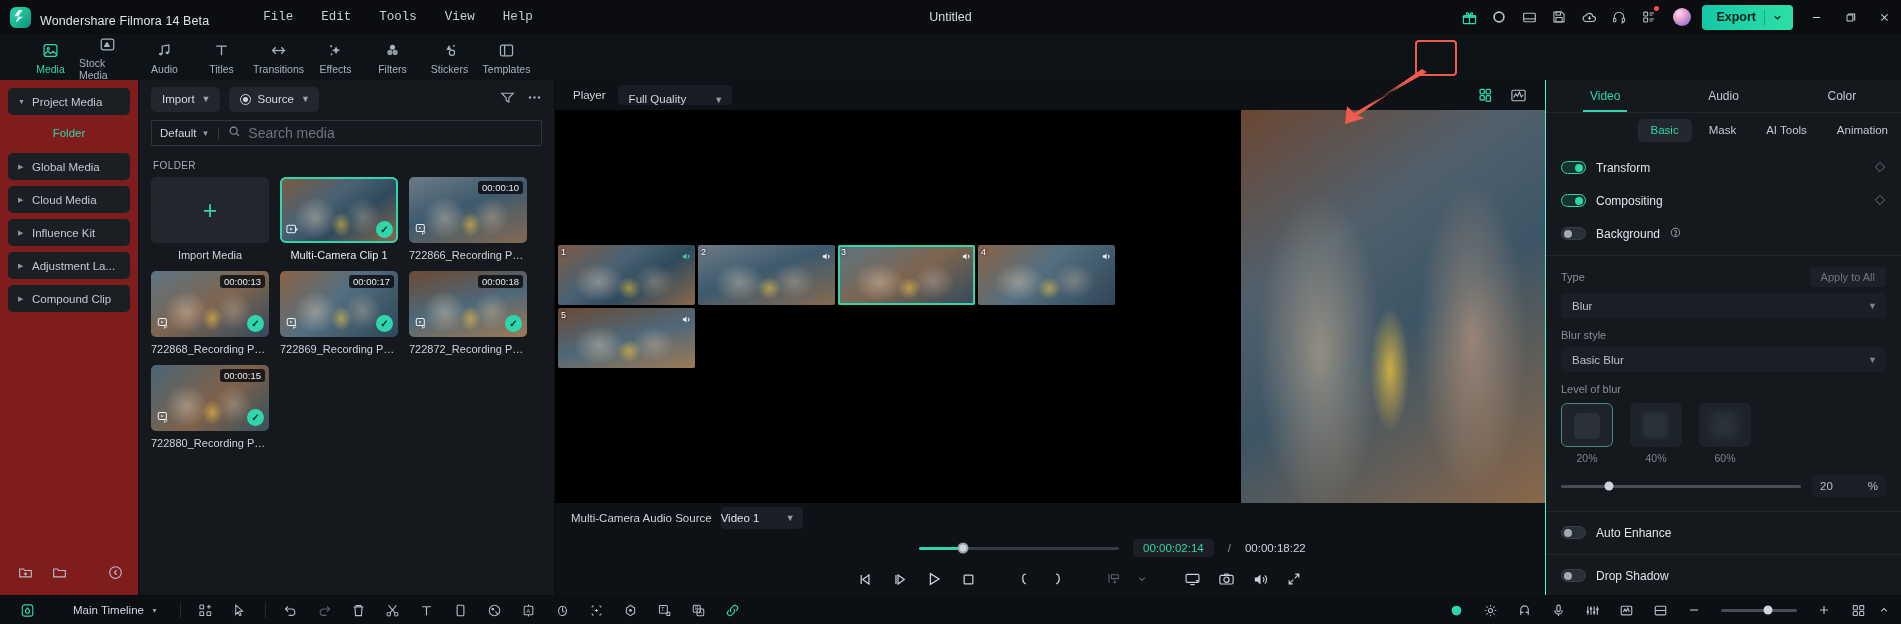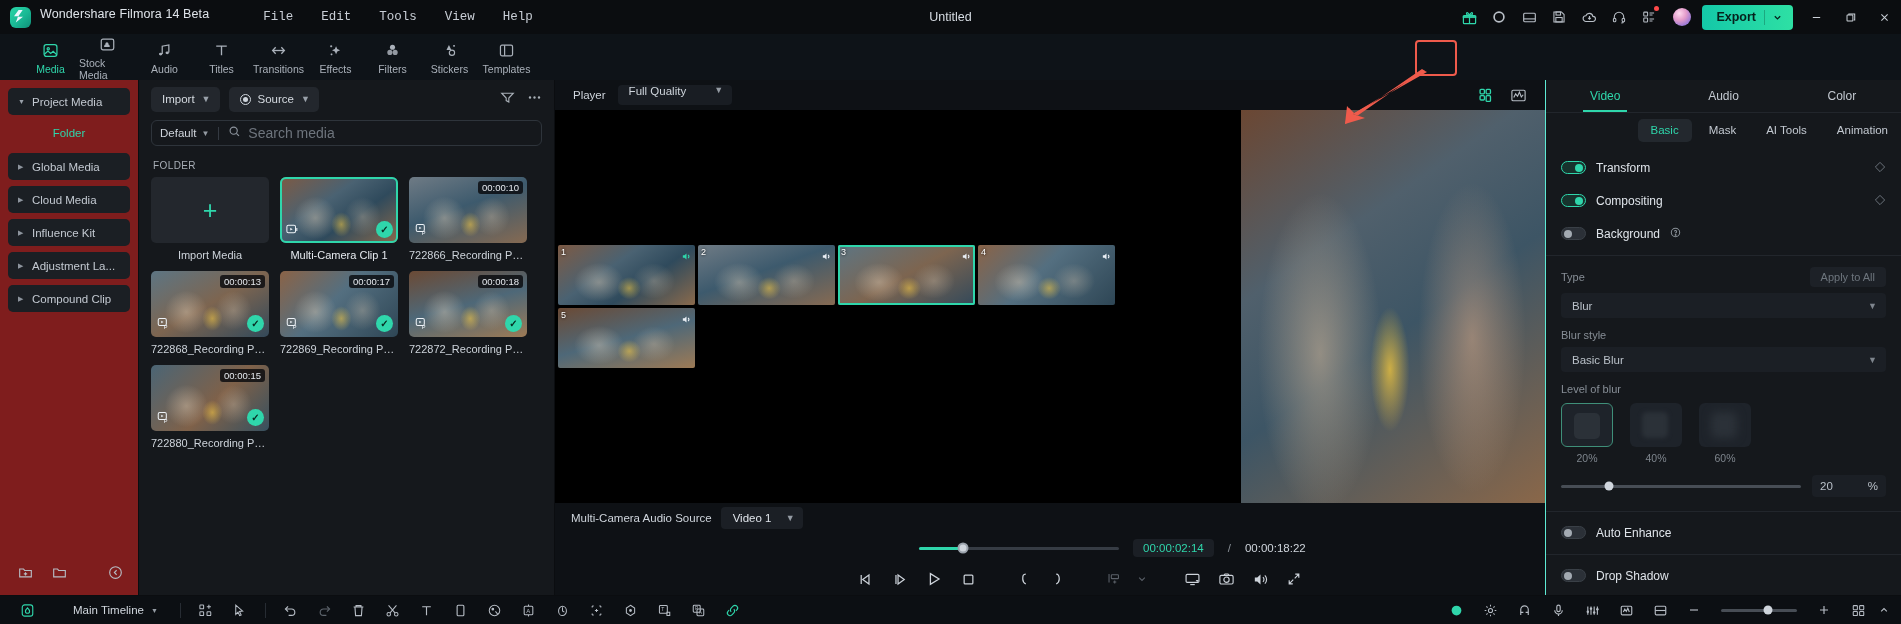--- a/index.html
+++ b/index.html
@@ -11,21 +11,21 @@
     overflow: hidden;
     -webkit-font-smoothing: antialiased;
   }
   .app { width: 1901px; height: 624px; display: flex; flex-direction: column; position: relative; }
 
   
   .titlebar {
     height: 34px; background: #0b0d10; display: flex; align-items: center;
     flex: 0 0 34px; position: relative;
   }
-  .brand { display: flex; align-items: flex-start; gap: 9px; padding-left: 10px; }
+  .brand { display: flex; align-items: flex-end; gap: 9px; padding-left: 10px; }
   .logo {
     width: 21px; height: 21px; border-radius: 6px;
     background: linear-gradient(135deg,#2ad6a8 0%,#19b894 55%,#0f8f78 100%);
     position: relative; overflow: hidden;
   }
   .logo::after {
     content:""; position:absolute; left:4px; top:3px; width:9px; height:13px;
     background:#eef7ff; clip-path: polygon(55% 0, 100% 0, 45% 55%, 100% 55%, 20% 100%, 45% 52%, 0 52%);
   }
   .brandname { font-size: 12.5px; color: #dfe4ea; letter-spacing: .1px; }
@@ -106,21 +106,21 @@
   }
   .btn-pill .chev { color:#9aa1aa; font-size: 9px; }
   .rec-dot {
     width: 11px; height: 11px; border-radius: 50%; border: 1.6px solid #cfd5dc;
     display:flex; align-items:center; justify-content:center;
   }
   .rec-dot i { width:5px;height:5px;border-radius:50%;background:#cfd5dc;display:block; }
   .mp-filter { margin-left: auto; display: flex; align-items: center; gap: 12px; color:#a9b0b8; }
 
   .mp-search {
-    height: 26px; margin: 2px 12px 0 12px; border: 1px solid #2c3views; border-radius: 6px;
+    height: 26px; margin: 2px 12px 0 12px; border: 1px solid #2c3views; border-radius: 1px;
     border: 1px solid #2e343b; display: flex; align-items: center; gap: 0; padding: 0 8px;
   }
   .mp-search .sel { font-size: 11.5px; color: #cfd5dc; display:flex; align-items:center; gap:5px; }
   .mp-search .vsep { width: 1px; height: 13px; background: #343a42; margin: 0 9px; }
   .mp-search input {
     border: none; background: transparent; outline: none; color: #cfd5dc;
     font-size: 14px; font-family: inherit; flex: 1; margin-left: 7px;
   }
   .mp-search input::placeholder { color: #6e757d; }
 
@@ -168,21 +168,21 @@
       radial-gradient(ellipse 26% 46% at 30% 62%, rgba(235,215,190,.40), transparent 70%),
       radial-gradient(ellipse 22% 42% at 70% 60%, rgba(225,205,180,.32), transparent 70%),
       radial-gradient(ellipse 12% 26% at 52% 72%, rgba(250,205,70,.55), transparent 72%);
   }
 
   
   .center { flex: 1 1 auto; display: flex; flex-direction: column; background: #0e1115; min-width:0; }
   .player-hdr { height: 30px; display: flex; align-items: center; padding-left: 18px; gap: 12px; }
   .player-hdr .lbl { font-size: 11.5px; color: #cfd5dc; }
   .qual {
-    height: 20px; display: flex; align-items: flex-start; gap: 28px; padding: 0 9px 0 11px;
+    height: 20px; display: flex; align-items: flex-end; gap: 28px; padding: 0 9px 0 11px;
     border-radius: 4px; background: #191d23; font-size: 11.5px; color: #cfd5dc;
   }
   .qual .chev { color:#949ba3; font-size: 9px; }
   .viewers { flex: 1 1 auto; display: flex; min-height: 0; }
   .multicam {
     width: 686px; flex: 0 0 686px; background: #000; position: relative;
     display: flex; flex-direction: column; justify-content: center;
   }
   .mcgrid { display: flex; flex-wrap: wrap; gap: 3px; padding-left: 3px; }
   .mccell { width: 137px; height: 60px; position: relative; border-radius: 2px; overflow:hidden; }
@@ -203,21 +203,21 @@
       radial-gradient(ellipse 9% 22% at 49% 66%, rgba(250,203,60,.75), transparent 72%),
       linear-gradient(145deg,#6b4733 0%,#50606c 32%,#3d5565 55%,#8a6749 100%);
   }
   .audiosrc-row {
     height: 30px; display: flex; align-items: center; padding-left: 8px;
     background: #0e1115;
   }
   .as-lbl { font-size: 11.5px; color: #cfd5dc; margin-left: 0; }
   .as-sel {
     height: 22px; min-width: 82px; border-radius: 4px; background: #1b1f25;
-    display: flex; align-items: center; justify-content: space-between; padding: 0 8px 0 12px;
+    display: flex; align-items: center; justify-content: space-between; padding: 0 8px 0 0;
     font-size: 11.5px; color: #dfe4ea; margin-left: 9px;
   }
   .as-sel .chev { color:#949ba3; font-size:9px; }
   .transport { height: 62px; background: #0e1115; display:flex; flex-direction:column; }
   .scrub-row { display: flex; align-items: center; height: 30px; padding: 0 24px; gap: 14px; }
   .scrub {
     flex: 1 1 auto; max-width: 200px; height: 3px; background: #363c44; border-radius: 2px;
     position: relative; margin-left: 340px;
   }
   .scrub .fill { position:absolute; left:0; top:0; bottom:0; width:22%; background:#2fd6ab; border-radius:2px; }

